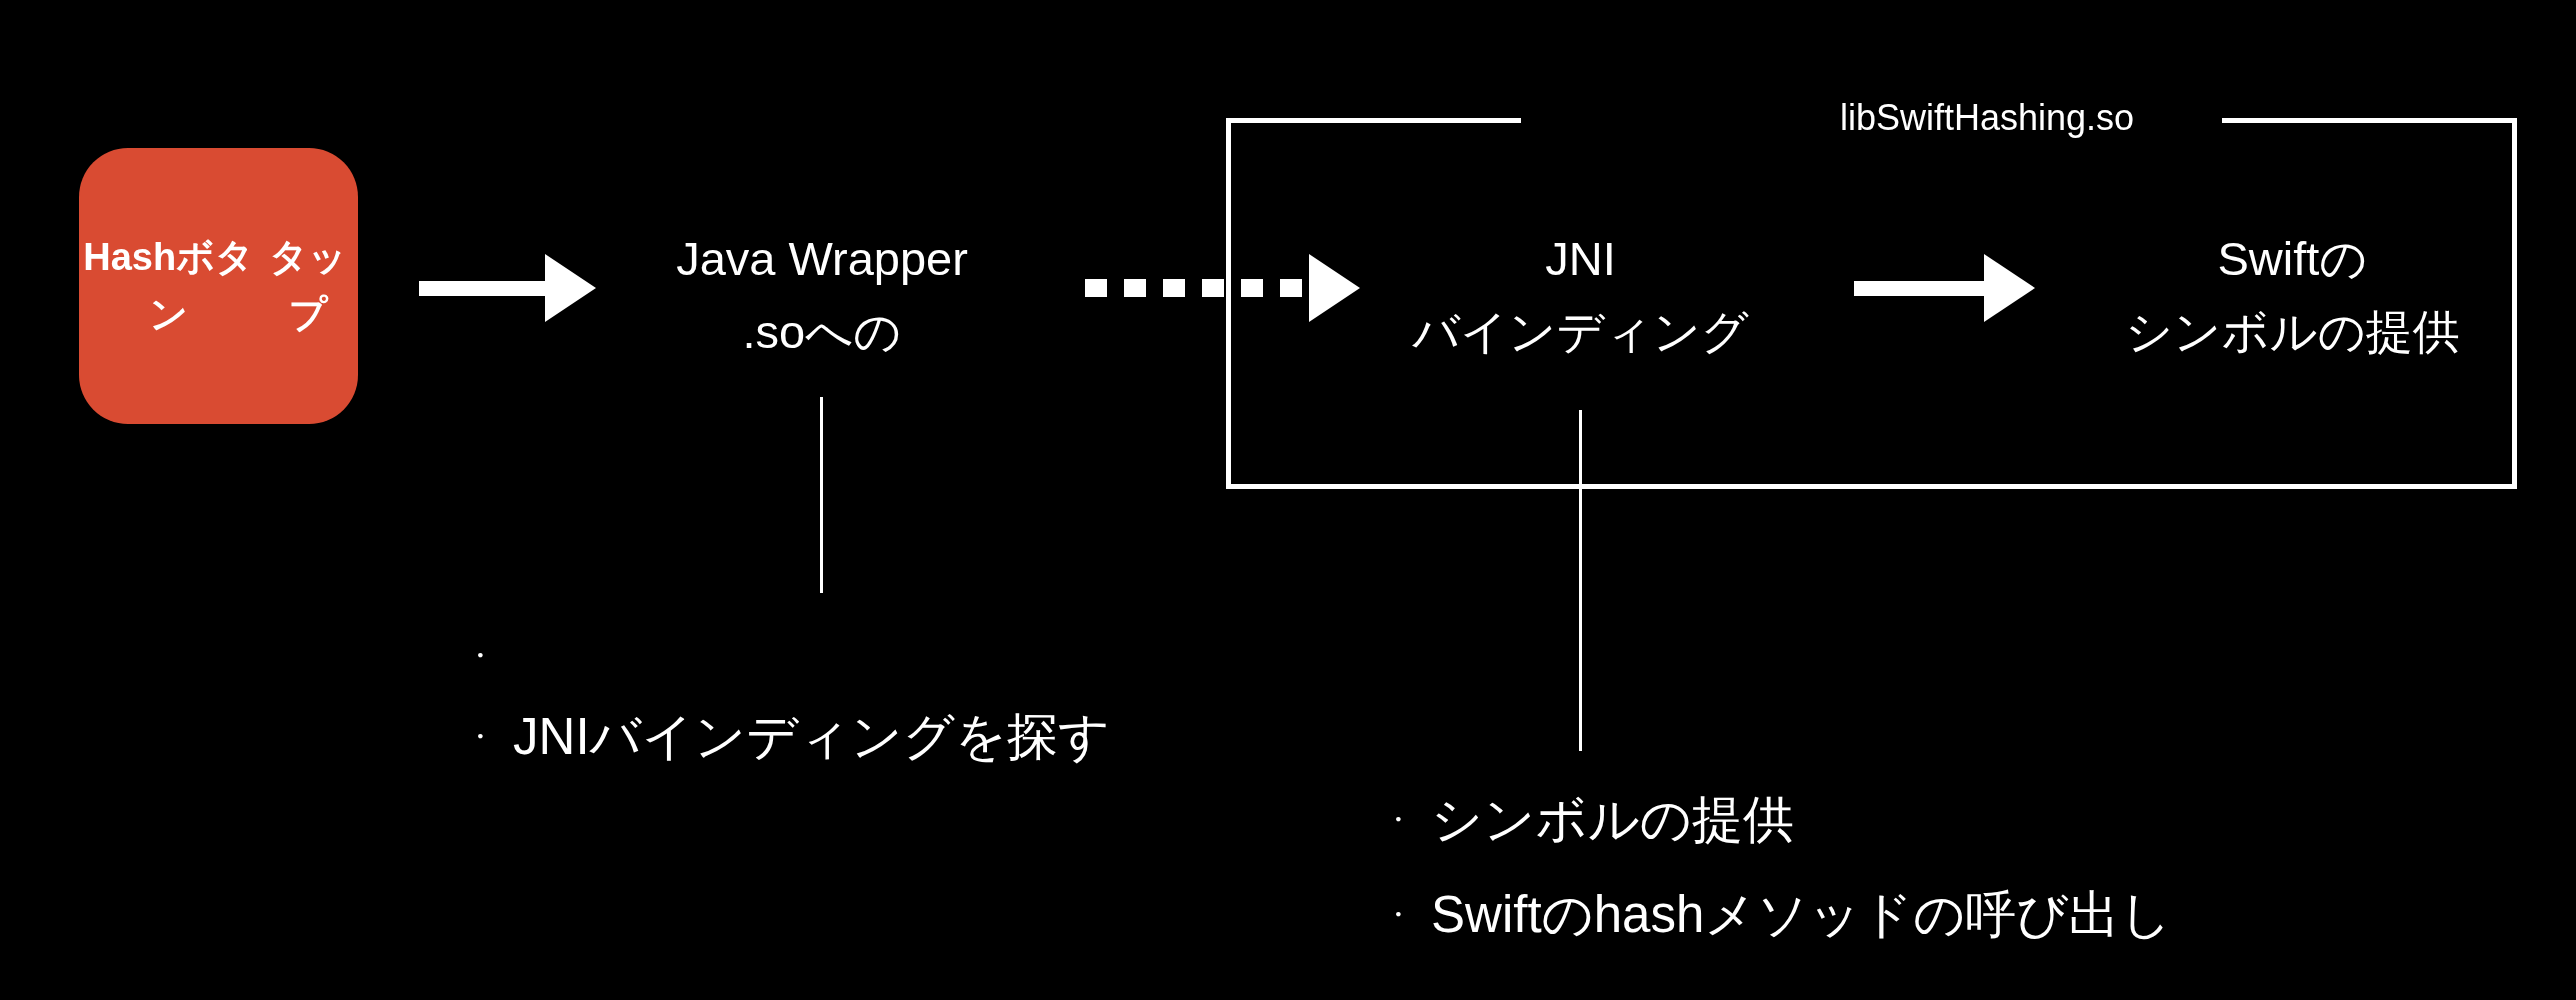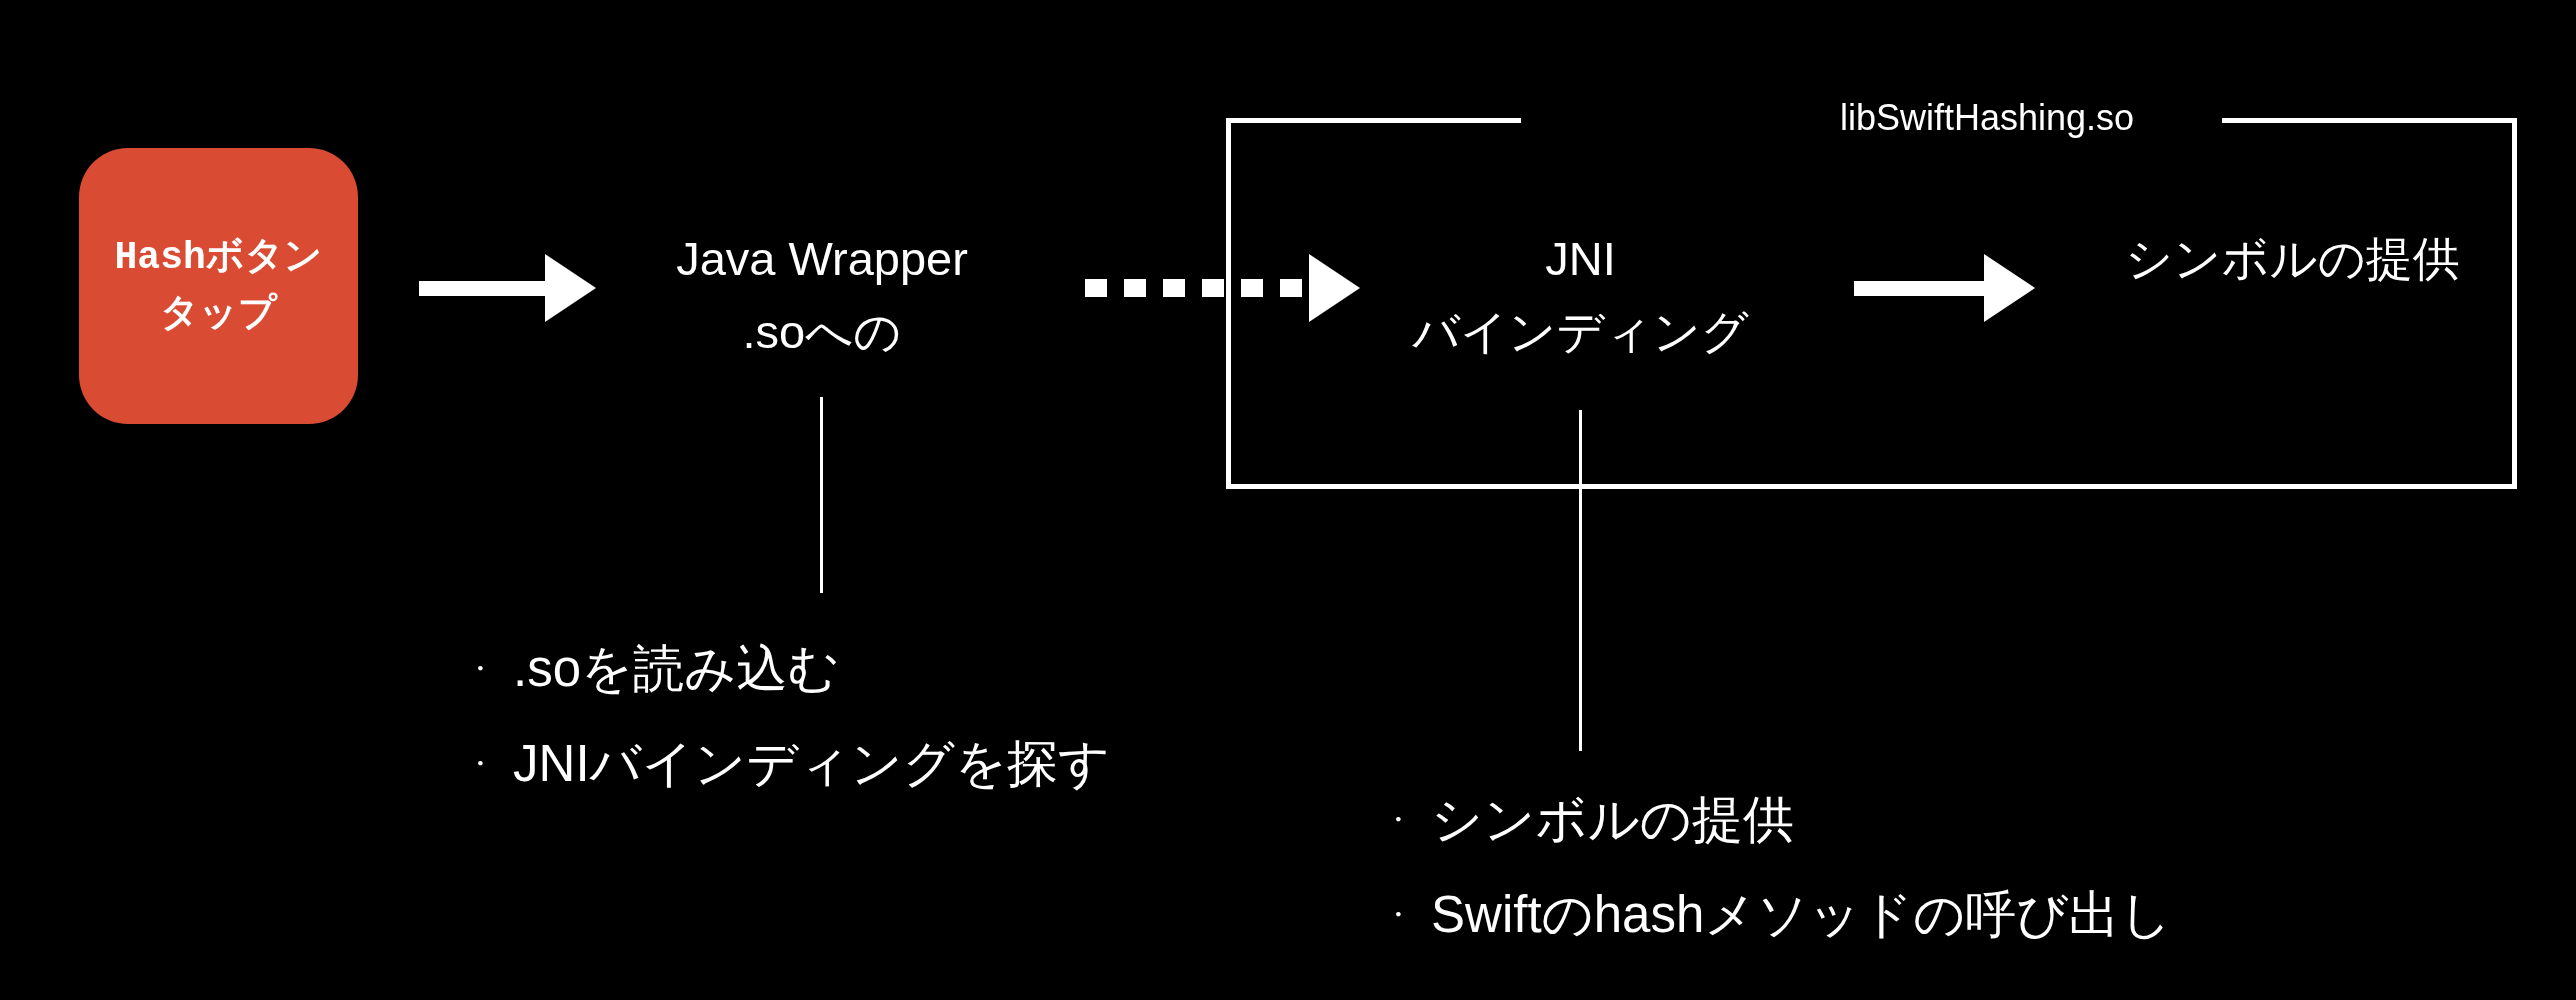--- a/index.html
+++ b/index.html
@@ -20,28 +20,27 @@
   
   .node-red {
     position: absolute;
     left: 79px;
     top: 148px;
     width: 279px;
     height: 276px;
     background: #d94b32;
     border-radius: 49px;
     display: flex;
-    flex-direction: column;
+    flex-direction: row;
     align-items: center;
     justify-content: center;
     font-size: 38px;
     font-weight: bold;
     line-height: 1.5;
     text-align: center;
-    font-family: Liberation Mono, monospace;
   }
 
   
   .label-block {
     position: absolute;
     display: flex;
     flex-direction: column;
     align-items: center;
     text-align: center;
     font-size: 47px;
@@ -205,31 +204,31 @@
     <div>JNI</div>
     <div>バインディング</div>
   </div>
 
   <div class="arrow" id="arrow-3">
     <div class="shaft"></div>
     <div class="head"></div>
   </div>
 
   <div class="label-block" id="swift-label">
+    <div>Swiftの</div>
     <div>シンボルの提供</div>
   </div>
 
   <div class="vline" id="vline-1"></div>
 
   <div class="vline" id="vline-2"></div>
 
   <div class="notes" id="notes-1">
     <div class="note-item">
       <span class="dot">・</span>
-      <span>.soを読み込む</span>
     </div>
     <div class="note-item">
       <span class="dot">・</span>
       <span>JNIバインディングを探す</span>
     </div>
   </div>
 
   <div class="notes" id="notes-2">
     <div class="note-item">
       <span class="dot">・</span>

